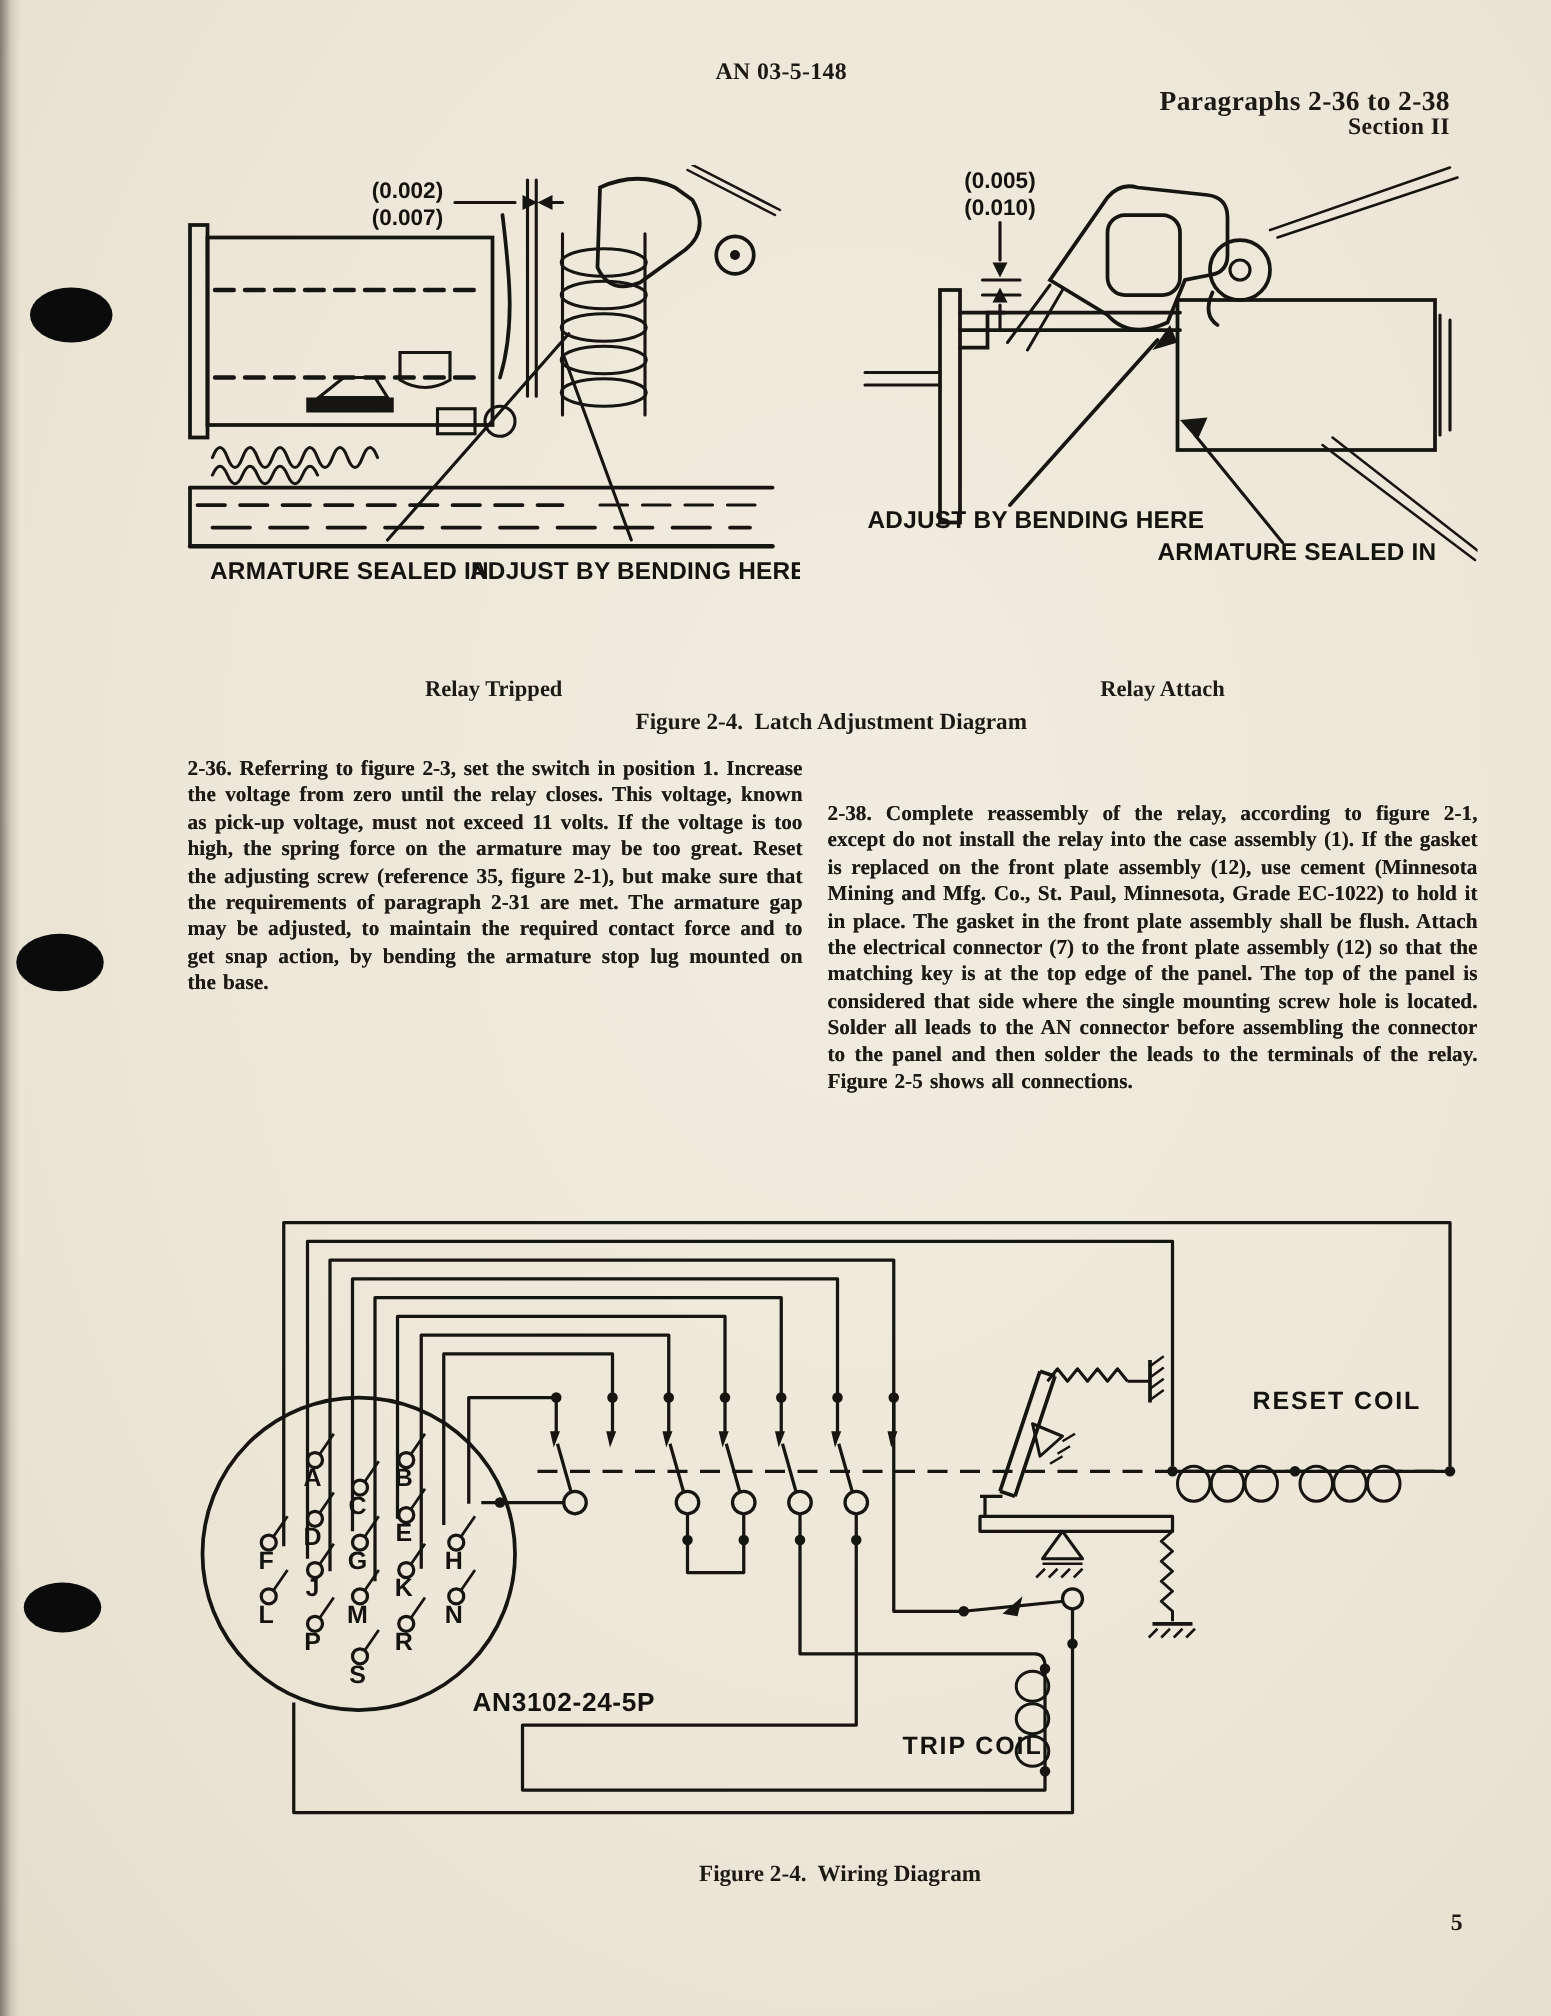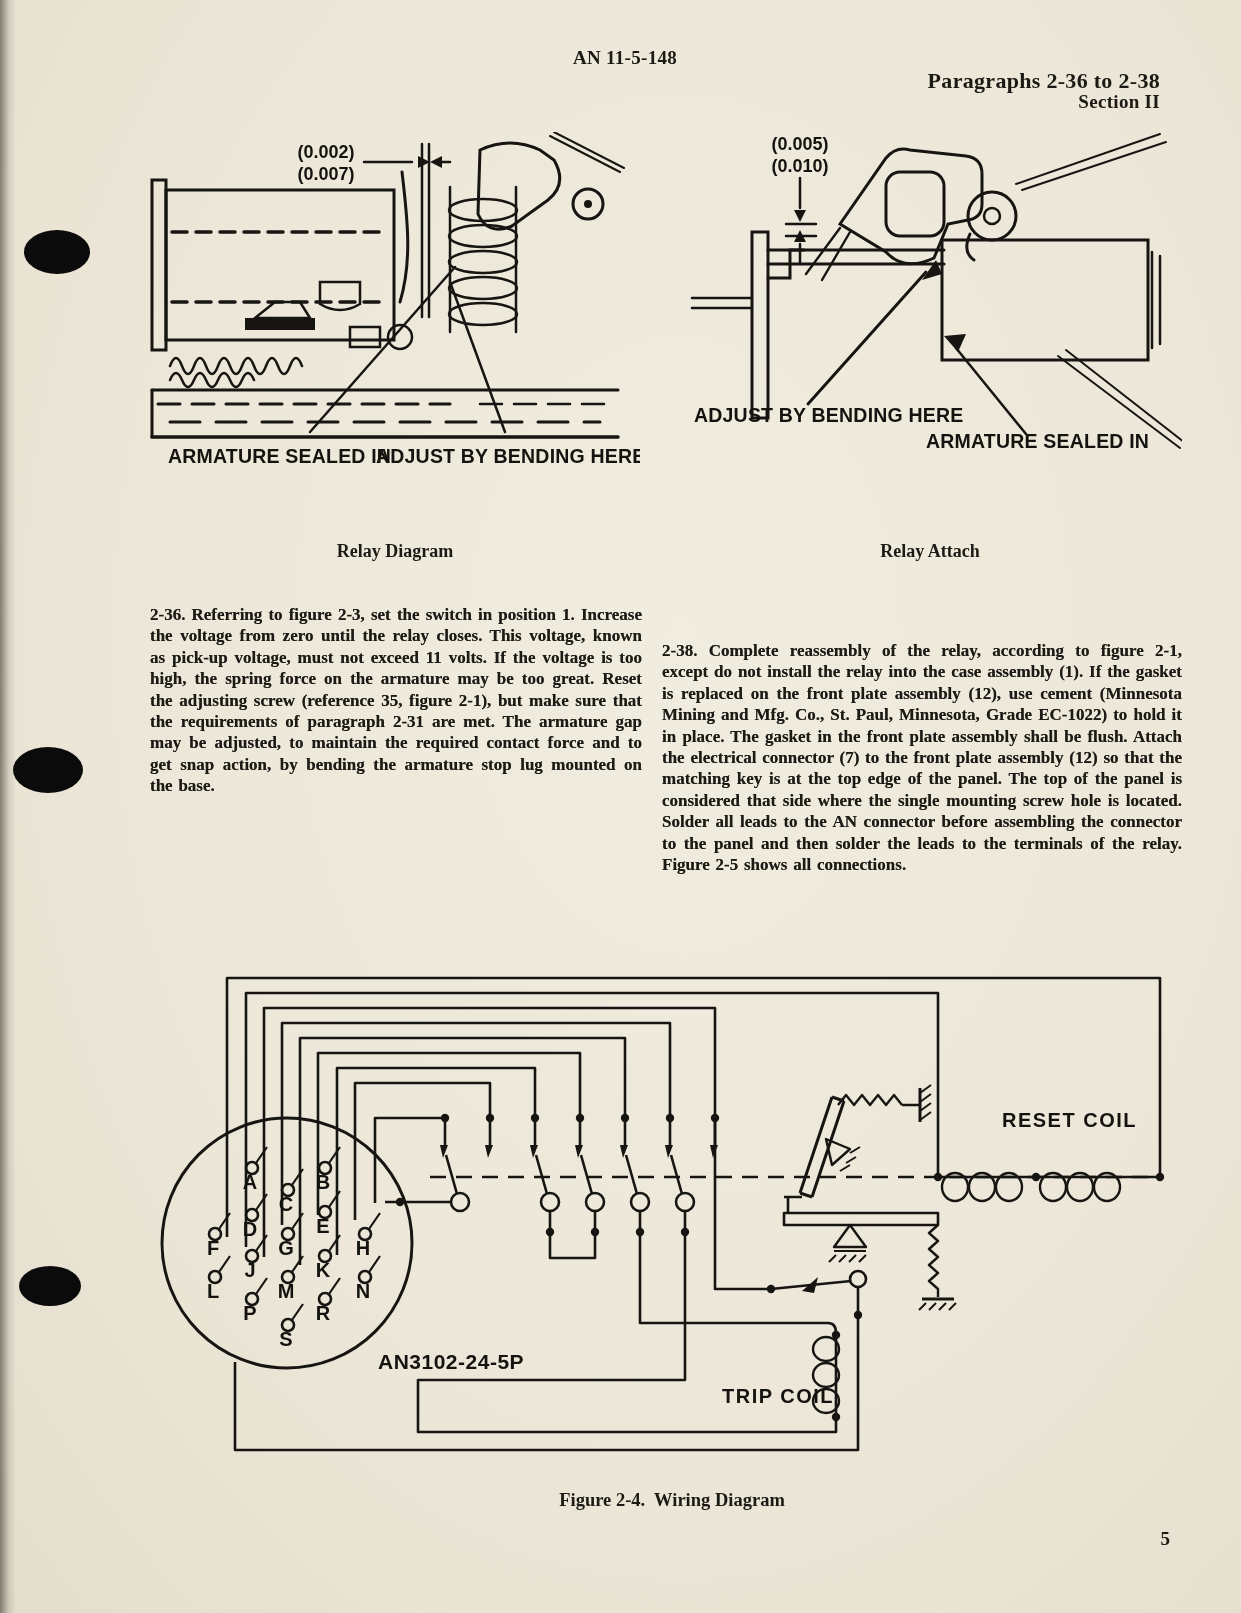--- a/index.html
+++ b/index.html
@@ -25,21 +25,21 @@
 </head>
 <body>
 
 <div class="page">
   <div class="edge-streak"></div>
 
   <div class="hole" style="left:24px;top:230px;width:66px;height:44px;"></div>
   <div class="hole" style="left:13px;top:747px;width:70px;height:46px;"></div>
   <div class="hole" style="left:19px;top:1266px;width:62px;height:40px;"></div>
 
-  <div class="hdr t-center" style="left:520px;top:47px;width:210px;">AN 11-5-148</div>
+  <div class="hdr t-center" style="left:520px;top:47px;width:210px;">AN 03-5-148</div>
   <div class="hdr t-right" style="left:900px;top:43px;width:260px;margin-top:48px;">Section II</div>
   <div class="hdr t-right" style="left:860px;top:68px;width:300px;font-size:22px;">Paragraphs 2-36 to 2-38</div>
 
   <svg style="position:absolute;left:150px;top:132px;" width="490" height="342" viewBox="0 0 490 342">
     <g stroke="#161511" fill="none" stroke-width="3" stroke-linecap="round">
       <rect x="2" y="48" width="14" height="170"></rect>
       <rect x="16" y="58" width="228" height="150"></rect>
       <path d="M22,100 H238" stroke-dasharray="15,9" stroke-width="3.5"></path>
       <path d="M22,170 H238" stroke-dasharray="15,9" stroke-width="3.5"></path>
       <path d="M272,12 V185 M279,12 V185" stroke-width="2.5"></path>
@@ -109,22 +109,23 @@
       <path d="M104,114 L116,114 L110,102 z"></path>
       <path d="M246,132 L252,146 L232,152 z"></path>
       <path d="M268,224 L254,208 L276,206 z"></path>
     </g>
     <text x="110" y="22" font-size="18" text-anchor="middle">(0.005)</text>
     <text x="110" y="44" font-size="18" text-anchor="middle">(0.010)</text>
     <text x="4" y="294" font-size="19.5" letter-spacing="0.2">ADJUST BY BENDING HERE</text>
     <text x="236" y="320" font-size="19.5" letter-spacing="0.2">ARMATURE SEALED IN</text>
   </svg>
 
-  <div class="subcap" style="left:295px;top:541px;width:200px;">Relay Diagram</div>
+  <div class="subcap" style="left:295px;top:541px;width:200px;">Relay Tripped</div>
   <div class="subcap" style="left:830px;top:541px;width:200px;">Relay Attach</div>
+  <div class="caption" style="left:365px;top:568px;width:600px;">Figure 2-4.  Latch Adjustment Diagram</div>
 
   <div class="col" style="left:150px;top:604px;width:492px;">
     <p>2-36.  Referring to figure 2-3, set the switch in position 1.  Increase the voltage from zero until the relay closes.  This voltage, known as pick-up voltage, must not exceed 11 volts.  If the voltage is too high, the spring force on the armature may be too great.  Reset the adjusting screw (reference 35, figure 2-1), but make sure that the requirements of paragraph 2-31 are met.  The armature gap may be adjusted, to maintain the required contact force and to get snap action, by bending the armature stop lug mounted on the base.</p>
   </div>
   <div class="col" style="left:662px;top:640px;width:520px;">
     <p>2-38.  Complete reassembly of the relay, according to figure 2-1, except do not install the relay into the case assembly (1).  If the gasket is replaced on the front plate assembly (12), use cement (Minnesota Mining and Mfg. Co., St. Paul, Minnesota, Grade EC-1022) to hold it in place.  The gasket in the front plate assembly shall be flush.  Attach the electrical connector (7) to the front plate assembly (12) so that the matching key is at the top edge of the panel.  The top of the panel is considered that side where the single mounting screw hole is located.  Solder all leads to the AN connector before assembling the connector to the panel and then solder the leads to the terminals of the relay.  Figure 2-5 shows all connections.</p>
   </div>
 
   <svg style="position:absolute;left:150px;top:925px;" width="1090" height="548" viewBox="0 0 1090 548">
     <g stroke="#161511" fill="none" stroke-width="2.6" stroke-linejoin="round">

